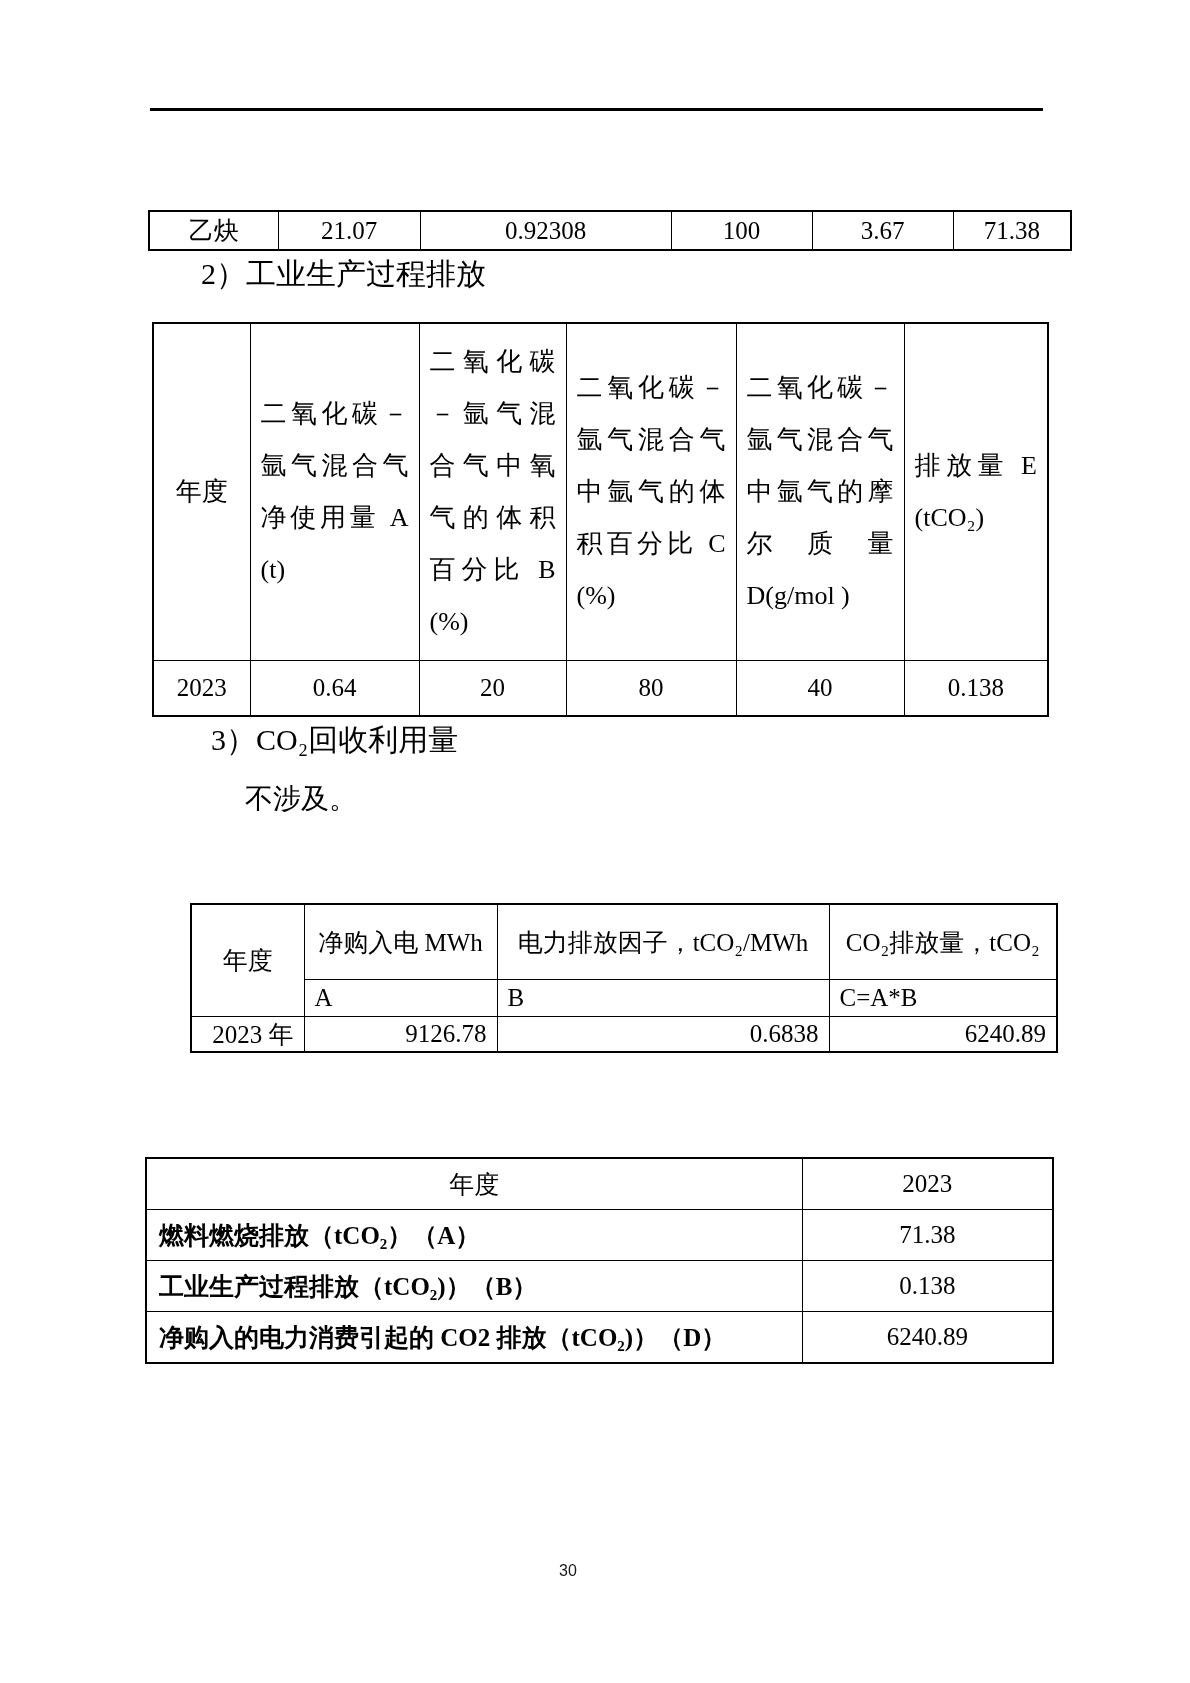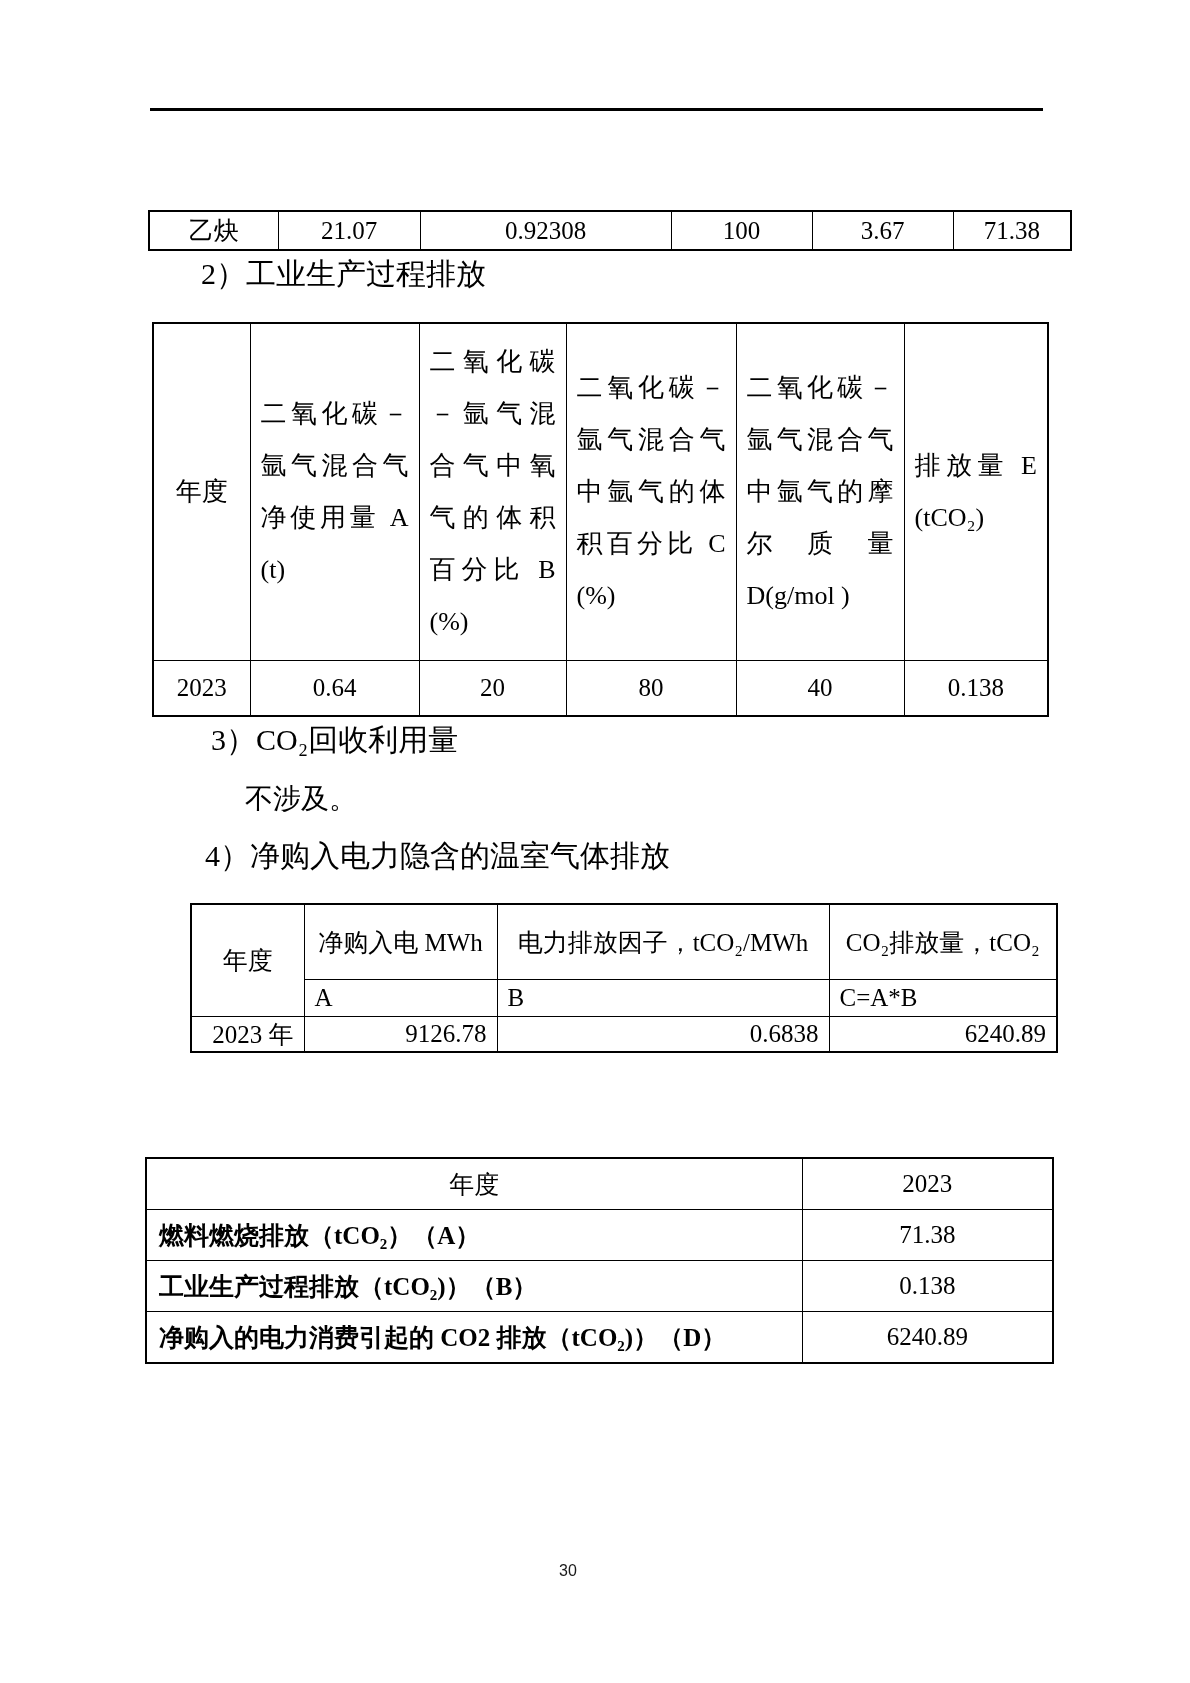--- a/index.html
+++ b/index.html
@@ -109,21 +109,20 @@
       <td>80</td>
       <td>40</td>
       <td>0.138</td>
     </tr>
   </tbody>
     </table>
 
   <div class="h h3">3）CO₂回收利用量</div>
   <div class="p3 h">不涉及。</div>
 
-  <div class="h h4">4）净购入电力隐含的温室气体排放</div>
 
   <table class="tbl t3">
     <colgroup>
         <col style="width:113px">
         <col style="width:193px">
         <col style="width:332px">
         <col style="width:228px">
       </colgroup>
     <tbody>
         <tr class="r1">

